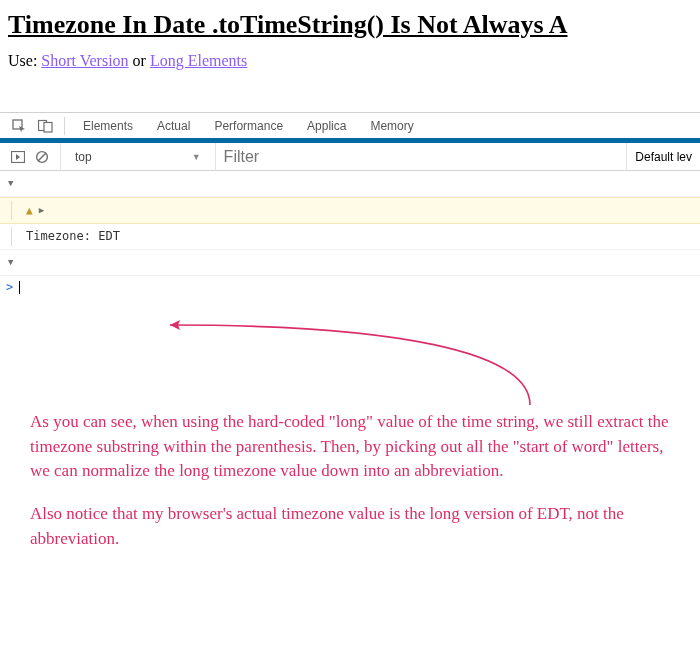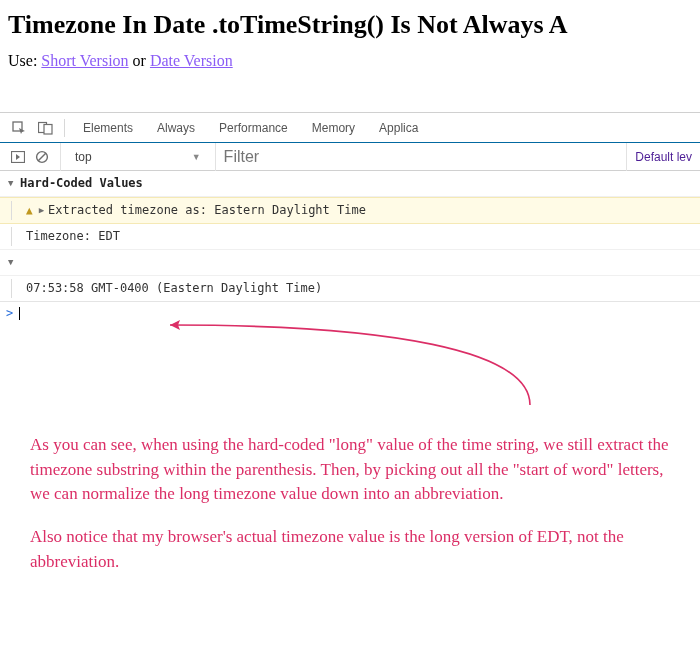--- a/index.html
+++ b/index.html
@@ -12,39 +12,40 @@
     overflow: hidden;
     position: relative;
   }
   .heading {
     font-family: "Times New Roman", Times, serif;
     font-weight: bold;
     font-size: 26px;
     padding: 10px 8px 12px 8px;
     white-space: nowrap;
     overflow: hidden;
+    text-decoration: underline;
   }
   .useline {
     font-family: "Times New Roman", Times, serif;
     font-size: 16px;
     padding: 0 8px 14px 8px;
   }
   .link { color: #1a0dab; text-decoration: underline; cursor: pointer; }
   .link.visited { color: #8b5cf6; }
   .devtools {
     border-top: 1px solid #d0d0d0;
     margin-top: 28px;
     font-size: 12px;
     color: #333;
   }
   .tabbar {
     display: flex;
     align-items: center;
     height: 30px;
-    border-bottom: 1px solid #0369a1;
+    border-bottom: 5px solid #0369a1;
     padding-left: 6px;
     gap: 0;
   }
   .tool-icon {
     width: 26px;
     height: 30px;
     display: flex;
     align-items: center;
     justify-content: center;
     color: #6e6e6e;
@@ -107,21 +108,21 @@
     min-width: 40px;
     height: 28px;
     border: none;
     outline: none;
     font-size: 16px;
     padding: 0 8px;
     color: #888;
     background: transparent;
   }
   .levels {
-    color: #4c1d95;
+    color: #000000;
     font-size: 12px;
     padding: 0 8px;
     border-left: 1px solid #e2e2e2;
     height: 28px;
     display: flex;
     align-items: center;
     white-space: nowrap;
   }
   .console-body { font-family: Menlo, Consolas, monospace; font-size: 12px; }
   .row {
@@ -149,21 +150,21 @@
   .prompt-row { display:flex; align-items:center; padding: 4px 6px; }
   .prompt-caret { color:#2a6fdb; font-family: Menlo, monospace; font-size:12px; margin-right:6px; }
   .cursor {
     display:inline-block;
     width:1px; height:13px;
     background:#000;
   }
   .annotation-wrap {
     position: absolute;
     left: 30px;
-    top: 433px;
+    top: 410px;
     width: 640px;
     color: #db2e66;
     font-family: "Comic Sans MS", "Segoe Script", cursive;
     font-size: 17px;
     line-height: 1.45;
   }
   .annotation-wrap p { margin-bottom: 18px; }
   .arrow-svg {
     position: absolute;
     left: 160px;
@@ -173,45 +174,45 @@
 </style>
 </head>
 <body>
 
 <h1 class="heading">Timezone In Date .toTimeString() Is Not Always A</h1>
 
 <div class="useline">
   <span>Use: </span>
   <a class="link visited">Short Version</a>
   <span> or </span>
-  <a class="link visited">Date Version</a>
+  <a class="link visited">Long Elements</a>
 </div>
 
 <div class="devtools">
 
   <div class="tabbar">
     <div class="tool-icon">
       <svg width="14" height="14" viewBox="0 0 14 14">
           <rect x="1" y="1" width="9" height="9" fill="none" stroke="#6e6e6e" stroke-width="1.3"></rect>
           <path d="M7 7 L13 10 L10 11 L9 13 Z" fill="#6e6e6e"></path>
         </svg>
     </div>
     <div class="tool-icon">
       <svg width="15" height="14" viewBox="0 0 15 14">
           <rect x="0.5" y="1.5" width="8" height="10" fill="none" stroke="#6e6e6e" stroke-width="1.2"></rect>
           <rect x="6" y="3.5" width="8" height="9.5" fill="#fff" stroke="#6e6e6e" stroke-width="1.2"></rect>
         </svg>
     </div>
     <div class="tool-divider"></div>
     <div class="tabs">
       <div class="tab">Elements</div>
-      <div class="tab">Always</div>
+      <div class="tab">Actual</div>
       <div class="tab">Performance</div>
+      <div class="tab">Applica</div>
       <div class="tab">Memory</div>
-      <div class="tab">Applica</div>
     </div>
   </div>
 
   <div class="subbar">
     <div class="sub-seg">
       <div class="sub-icon">
         <svg width="14" height="12" viewBox="0 0 14 12">
             <rect x="0.5" y="0.5" width="13" height="11" fill="none" stroke="#6e6e6e" stroke-width="1.2"></rect>
             <path d="M5 3 L9 6 L5 9 Z" fill="#6e6e6e"></path>
           </svg>
@@ -230,44 +231,38 @@
       </div>
     </div>
     <input class="filter-input" placeholder="Filter" style="">
     <div class="levels">Default lev</div>
   </div>
 
   <div class="console-body">
 
     <div class="row group-head">
       <span class="tw">▼</span>
-      <span>Hard-Coded Values</span>
     </div>
 
 
     <div class="row warn">
       <span class="guide"></span>
       <span class="warn-icon">▲</span>
       <span class="tri-right">▶</span>
-      <span>Extracted timezone as: Eastern Daylight Time</span>
     </div>
 
     <div class="row">
       <span class="guide"></span>
       <span>Timezone: EDT</span>
     </div>
 
     <div class="row group-head">
       <span class="tw">▼</span>
     </div>
 
-    <div class="row" style="border-bottom:1px solid #e4e4e4;">
-      <span class="guide"></span>
-      <span>07:53:58 GMT-0400 (Eastern Daylight Time)</span>
-    </div>
 
     <div class="prompt-row">
       <span class="prompt-caret">&gt;</span>
       <span class="cursor"></span>
     </div>
   </div>
 </div>
 
 <svg class="arrow-svg" width="400" height="100">
   <path d="M 370 85 C 370 30, 230 5, 10 5" fill="none" stroke="#db2e66" stroke-width="1.6"></path>

